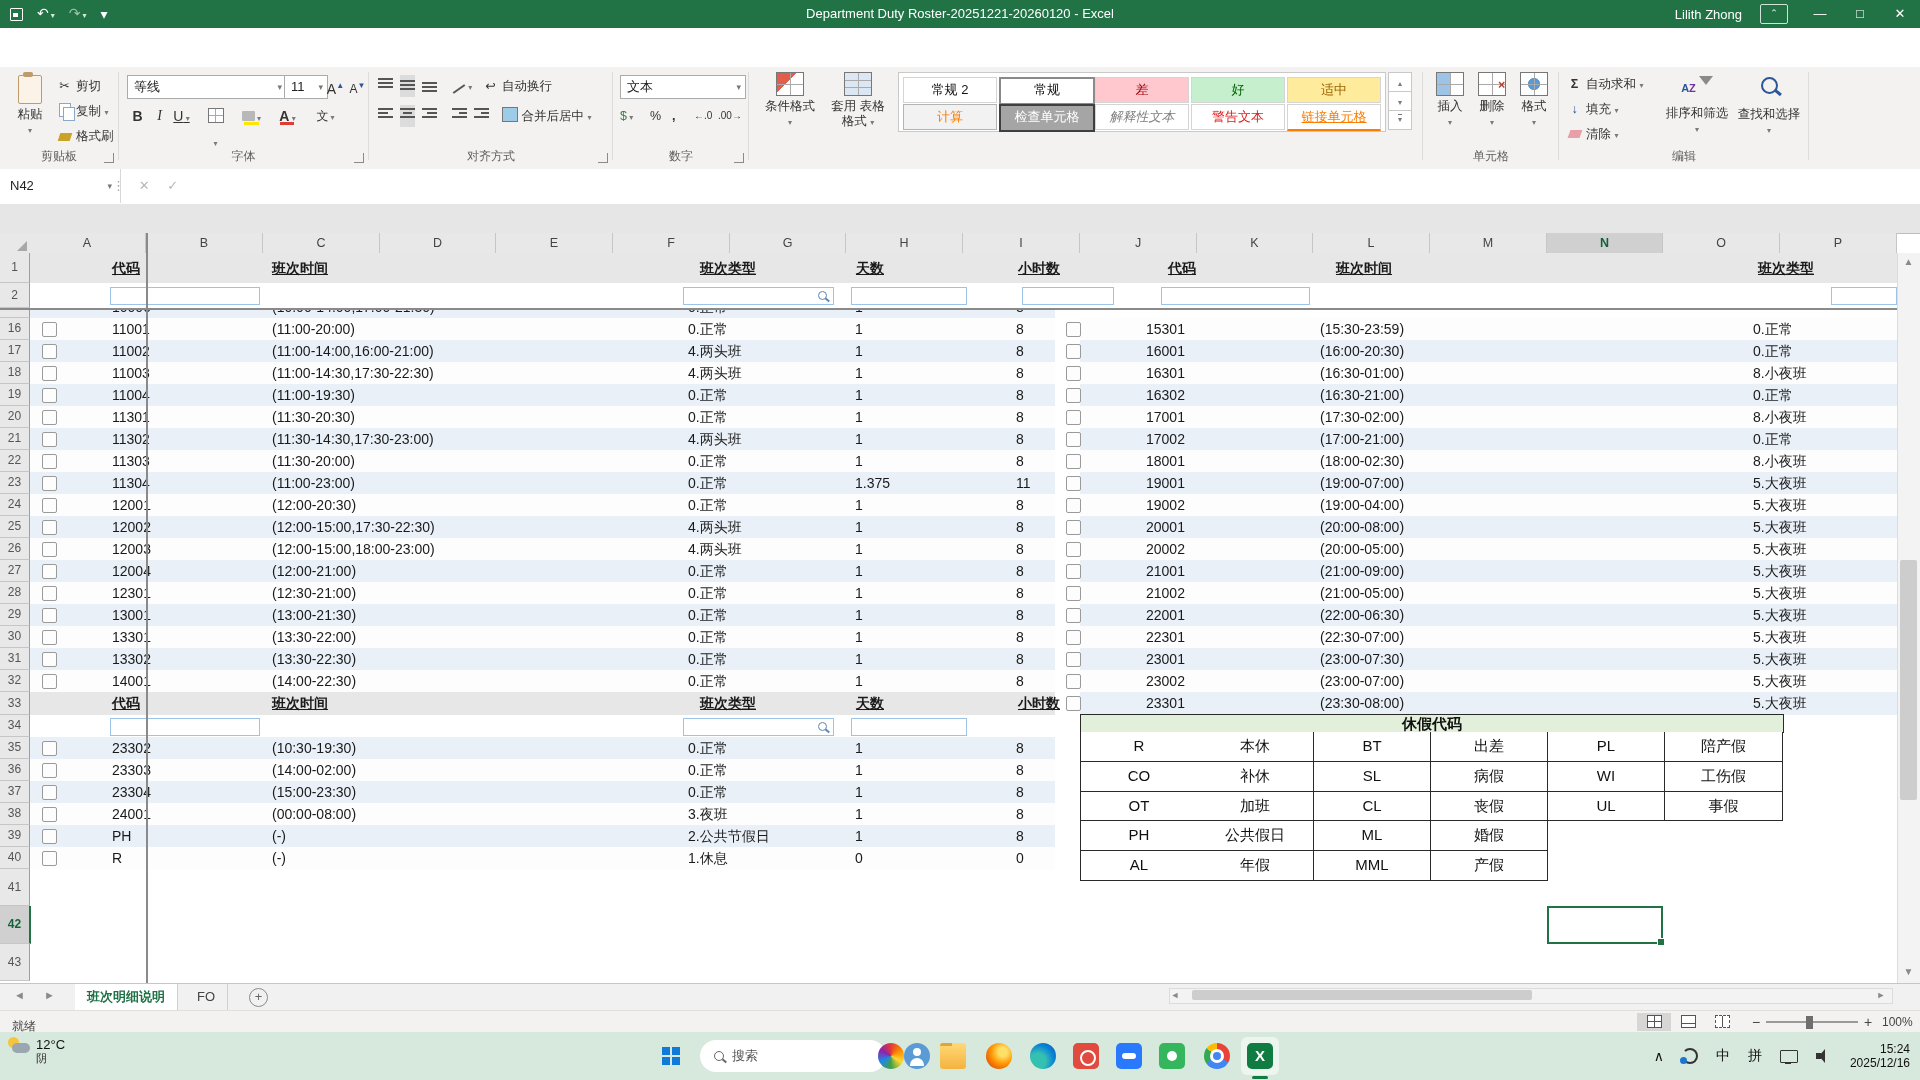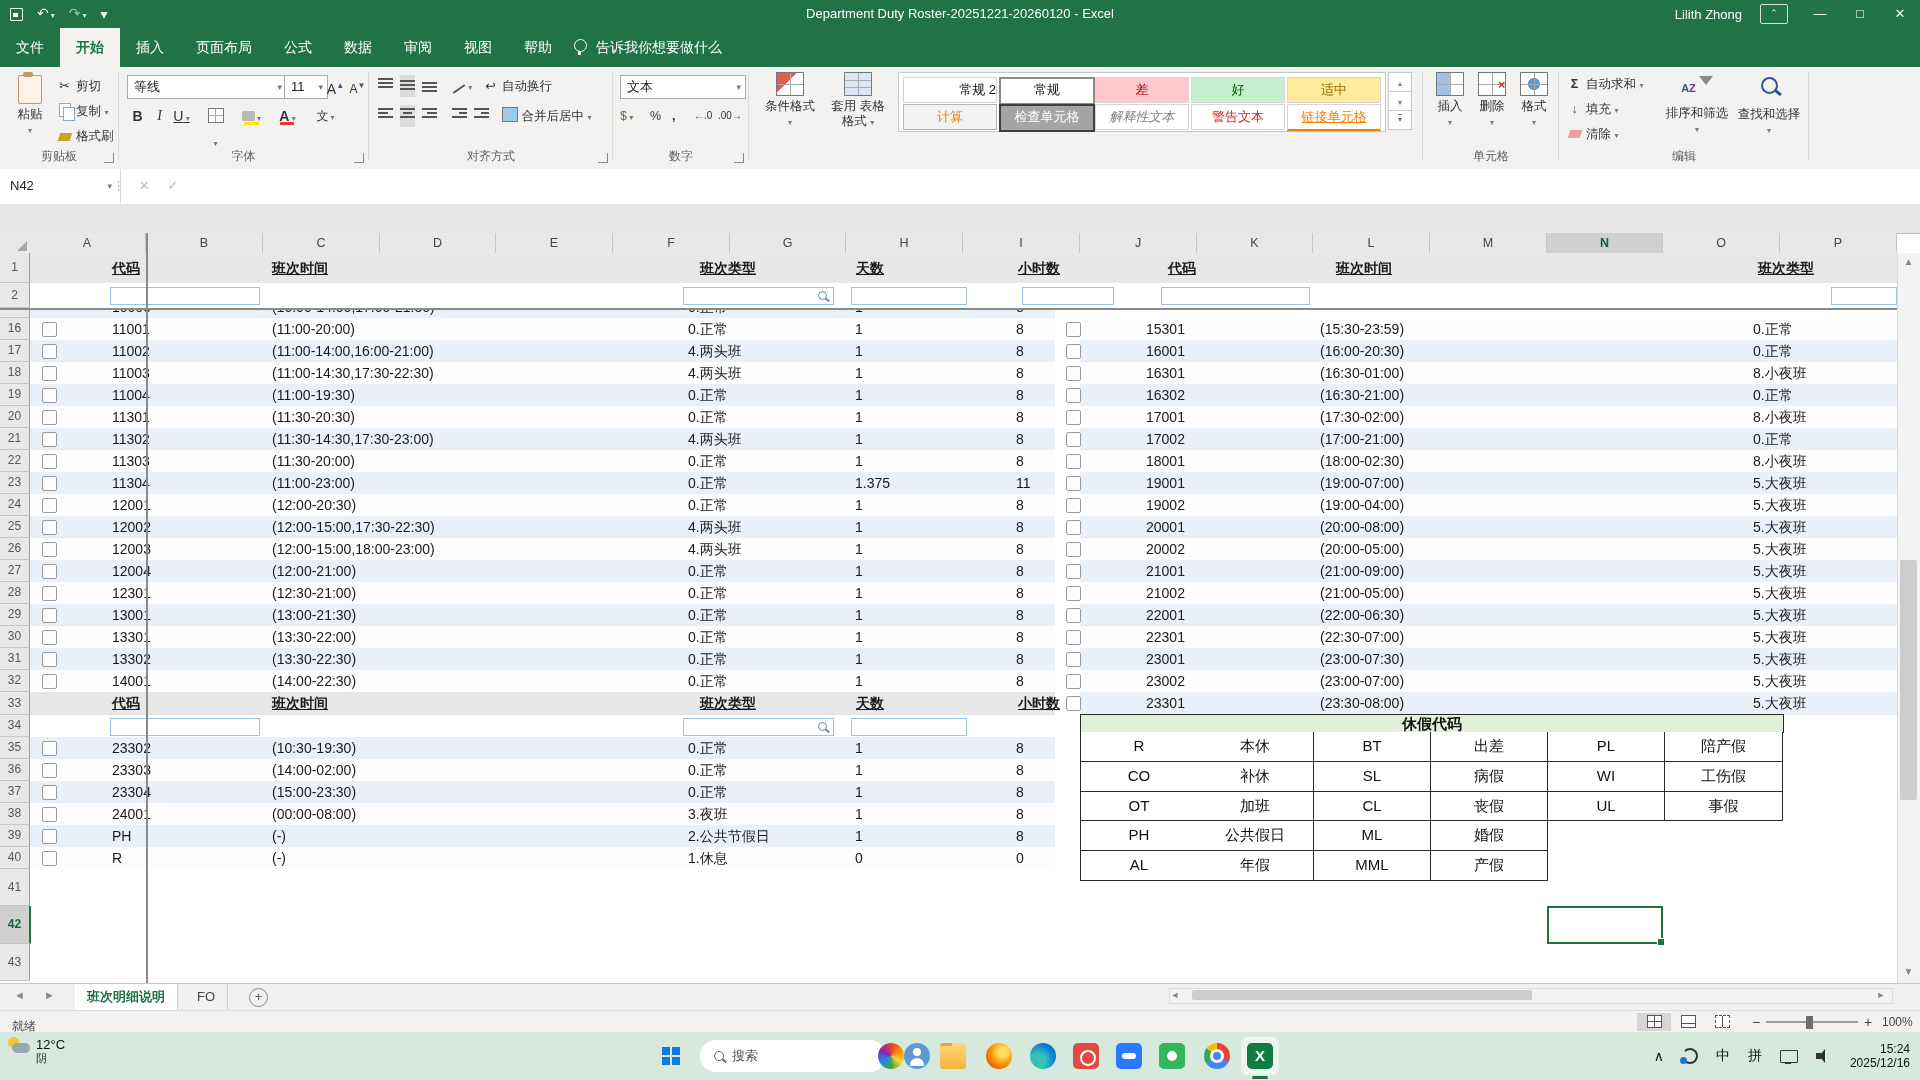--- a/index.html
+++ b/index.html
@@ -167,21 +167,20 @@
     <div class="wtitle">Department Duty Roster-20251221-20260120  -  Excel</div>
     <div class="tbright">
       <span class="username">Lilith Zhong</span>
       <span class="ribopt">⌃</span>
       <span class="winbtn">—</span>
       <span class="winbtn">□</span>
       <span class="winbtn">✕</span>
     </div>
   </div>
 
-  <div class="tabrow" id="rtabs"><span class="rtab">文件</span><span class="rtab active">开始</span><span class="rtab">插入</span><span class="rtab">页面布局</span><span class="rtab">公式</span><span class="rtab">数据</span><span class="rtab">审阅</span><span class="rtab">视图</span><span class="rtab">帮助</span><span class="tellme"><span class="bulb"></span>告诉我你想要做什么</span></div>
 
   <div class="ribbon">
 
     <div class="rgroup" style="left:0;width:118px">
       <div class="bigbtn" style="left:6px;width:48px">
         <div class="clipicon"></div>
         <div class="blabel"><span>粘贴</span><br><span class="dar">▾</span></div>
       </div>
       <div class="sbtn" style="left:56px;top:8px"><span class="sic">✂</span><span>剪切</span></div>
       <div class="sbtn" style="left:56px;top:33px"><span class="sic"><span class="copyic"></span></span><span>复制</span> <span class="dar">▾</span></div>
@@ -240,21 +239,21 @@
     <div class="rgroup" style="left:750px;width:672px">
       <div class="bigbtn" style="left:8px;width:64px">
         <span class="minigrid mg-big" style="background:linear-gradient(#aaa,#aaa) 50% 0/1px 100% no-repeat,linear-gradient(#aaa,#aaa) 0 50%/100% 1px no-repeat,linear-gradient(135deg,#e25d4b 0 40%,#fff 40%)"></span>
         <div class="blabel"><span>条件格式</span><br><span class="dar">▾</span></div>
       </div>
       <div class="bigbtn" style="left:76px;width:64px">
         <span class="minigrid mg-big" style="background:linear-gradient(#aaa,#aaa) 50% 0/1px 100% no-repeat,linear-gradient(#aaa,#aaa) 0 33%/100% 1px no-repeat,linear-gradient(#aaa,#aaa) 0 66%/100% 1px no-repeat,#dbe8f4"></span>
         <div class="blabel"><span>套用 表格格式</span> <span class="dar">▾</span></div>
       </div>
       <div style="position:absolute;left:148px;top:5px;width:486px;height:58px;background:#fff;border:1px solid #c9c9c9" id="stylegallery">
-          <div class="galcell gs-normal2" style="left: 4px; top: 4px; text-align: right;">常规 2</div>
+          <div class="galcell gs-normal2" style="left: 4px; top: 4px;">常规 2</div>
           <div class="galcell gs-normal-sel" style="left: 100px; top: 4px;">常规</div>
           <div class="galcell gs-bad" style="left: 196px; top: 4px;">差</div>
           <div class="galcell gs-good" style="left: 292px; top: 4px;">好</div>
           <div class="galcell gs-neutral" style="left: 388px; top: 4px;">适中</div>
           <div class="galcell gs-calc" style="left: 4px; top: 31px;">计算</div>
           <div class="galcell gs-check" style="left: 100px; top: 31px;">检查单元格</div>
           <div class="galcell gs-expl" style="left: 196px; top: 31px;">解释性文本</div>
           <div class="galcell gs-warn" style="left: 292px; top: 31px;">警告文本</div>
           <div class="galcell gs-link" style="left: 388px; top: 31px;">链接单元格</div>
         </div>

